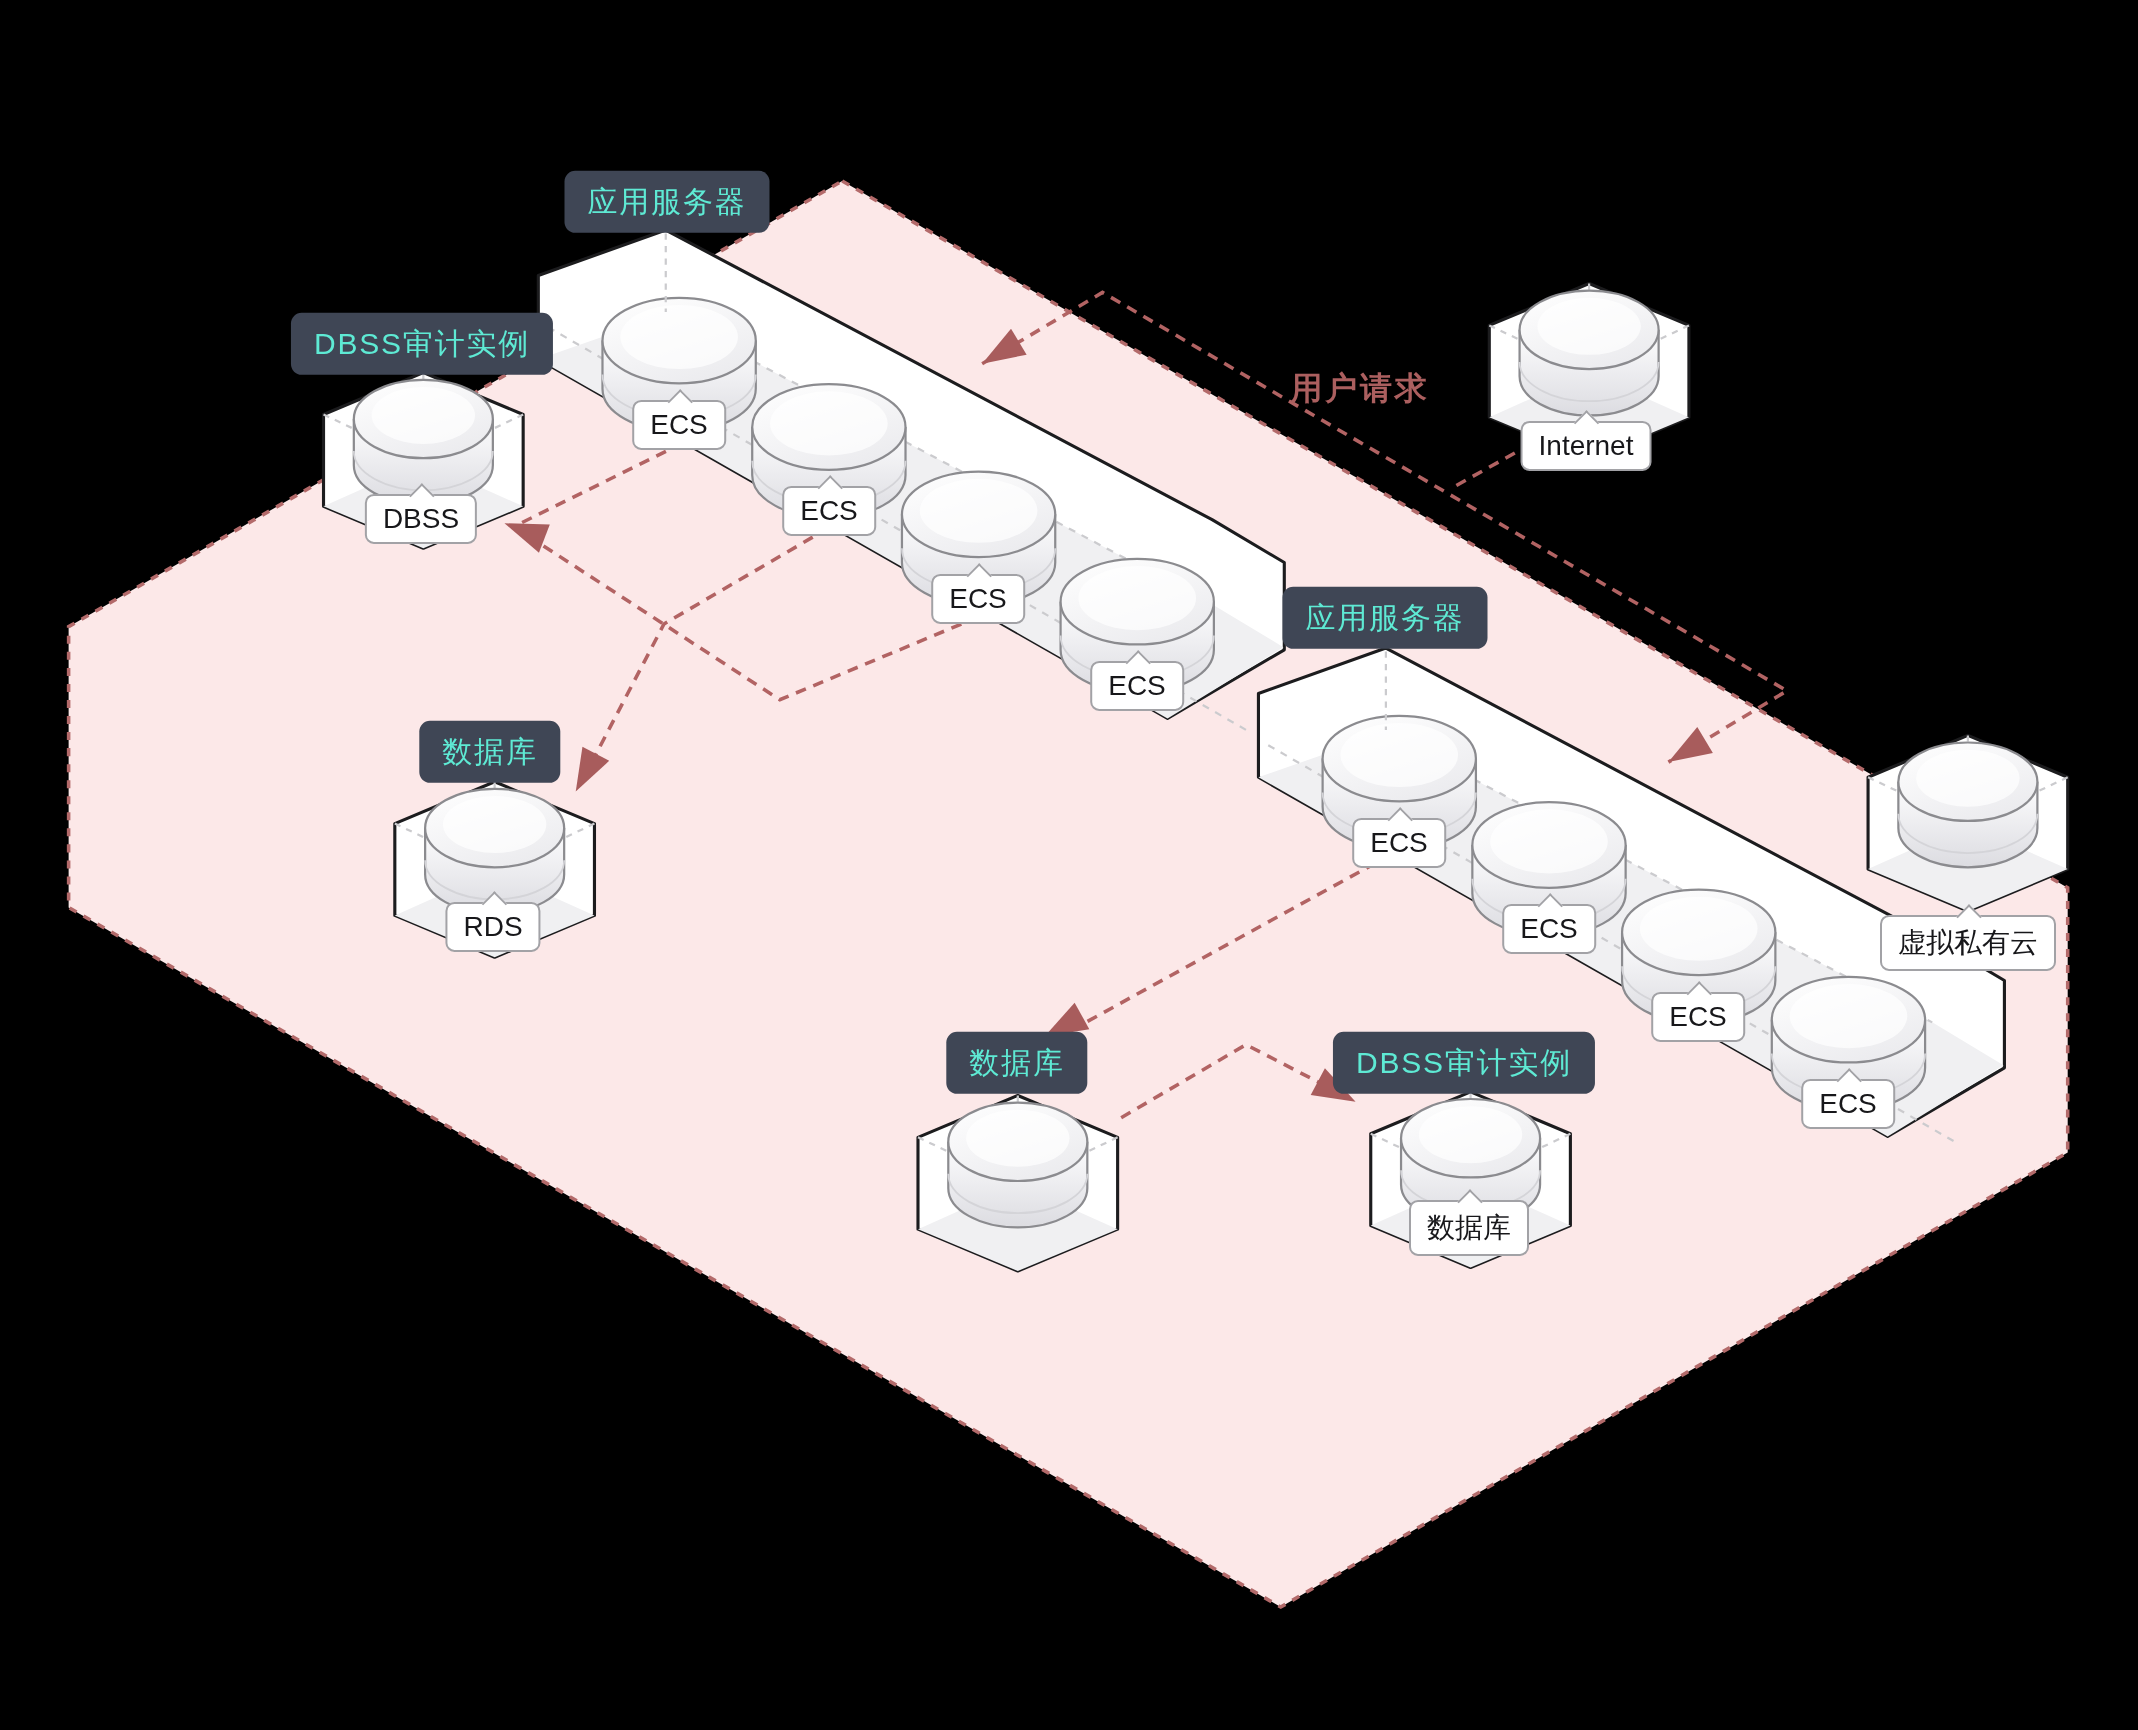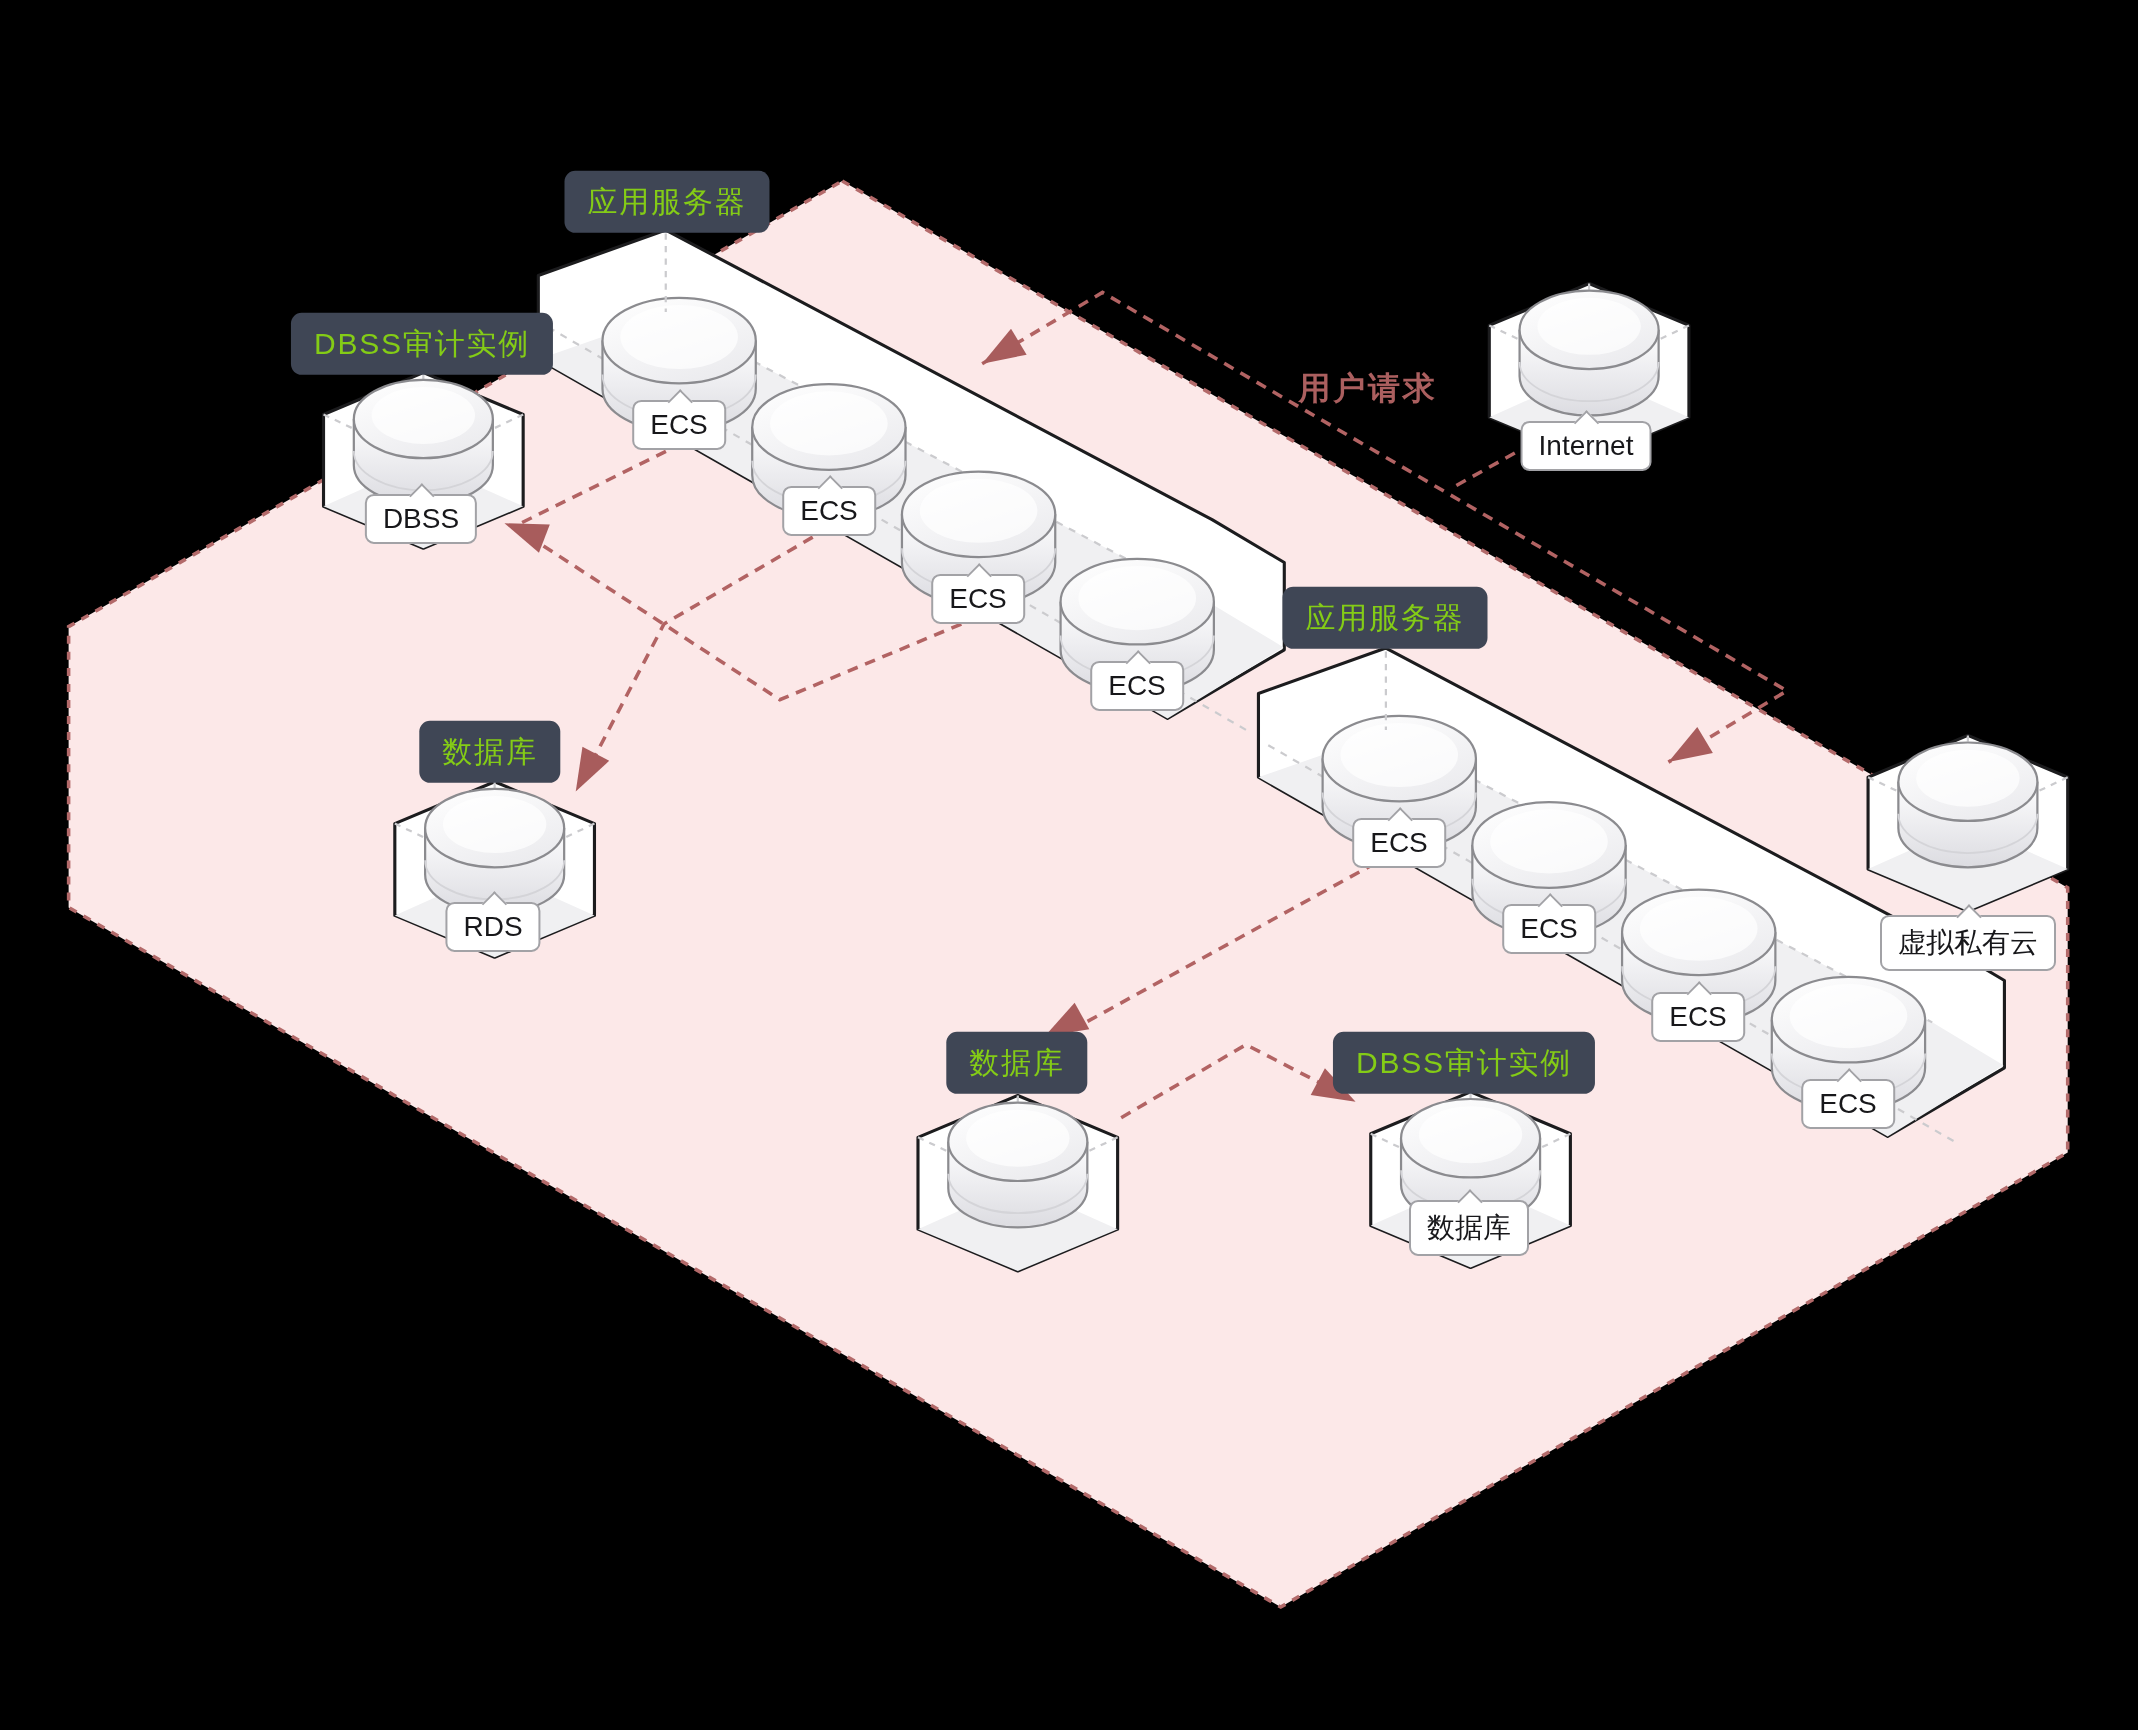--- a/index.html
+++ b/index.html
@@ -1,28 +1,28 @@
 <!DOCTYPE html>
 <html style="font-size:14.3px"><head>
 <meta charset="utf-8">
 <style>
   html,body{margin:0;padding:0;background:#000;}
   .stage{position:relative;width:2139px;height:1731px;background:#000;overflow:hidden;
          font-family:"Liberation Sans","DejaVu Sans",sans-serif;}
   .stage svg{position:absolute;left:0;top:0;}
-  .dark-label{position:absolute;transform:translate(-50%,-50%);background:#3f4655;color:#84cc16;
+  .dark-label{position:absolute;transform:translate(-50%,-50%);background:#3f4655;color:#5eead4;
     font-size:30px;font-weight:500;letter-spacing:1.8px;padding:10.7px 23px;border-radius:10.7px;
     white-space:nowrap;z-index:30;}
   .badge{position:absolute;transform:translate(-50%,-50%);background:#fff;color:#17171a;
     font-size:28px;padding:7.1px 16px;border:2.7px solid #a2a2a6;border-radius:9px;
     white-space:nowrap;z-index:20;}
   .badge::before{content:"";position:absolute;top:-9px;left:50%;margin-left:-8px;width:16px;height:16px;
     background:#fff;border-top:2.7px solid #a2a2a6;border-left:2.7px solid #a2a2a6;transform:rotate(45deg);}
   .flow-text{position:absolute;transform:translate(-50%,-50%);color:#ab5f5f;font-size:32px;
-    font-weight:bold;letter-spacing:2.7px;white-space:nowrap;z-index:30;margin-left:8px;}
+    font-weight:bold;letter-spacing:2.7px;white-space:nowrap;z-index:30;}
 </style>
 </head>
 <body>
 
 <div class="stage">
 
   <svg id="scene" width="2139" height="1731" viewBox="0 0 2400 1942">
     <defs>
       <linearGradient id="gBody" x1="0" y1="0" x2="0" y2="1">
         <stop offset="0" stop-color="#fdfdfe"></stop>

